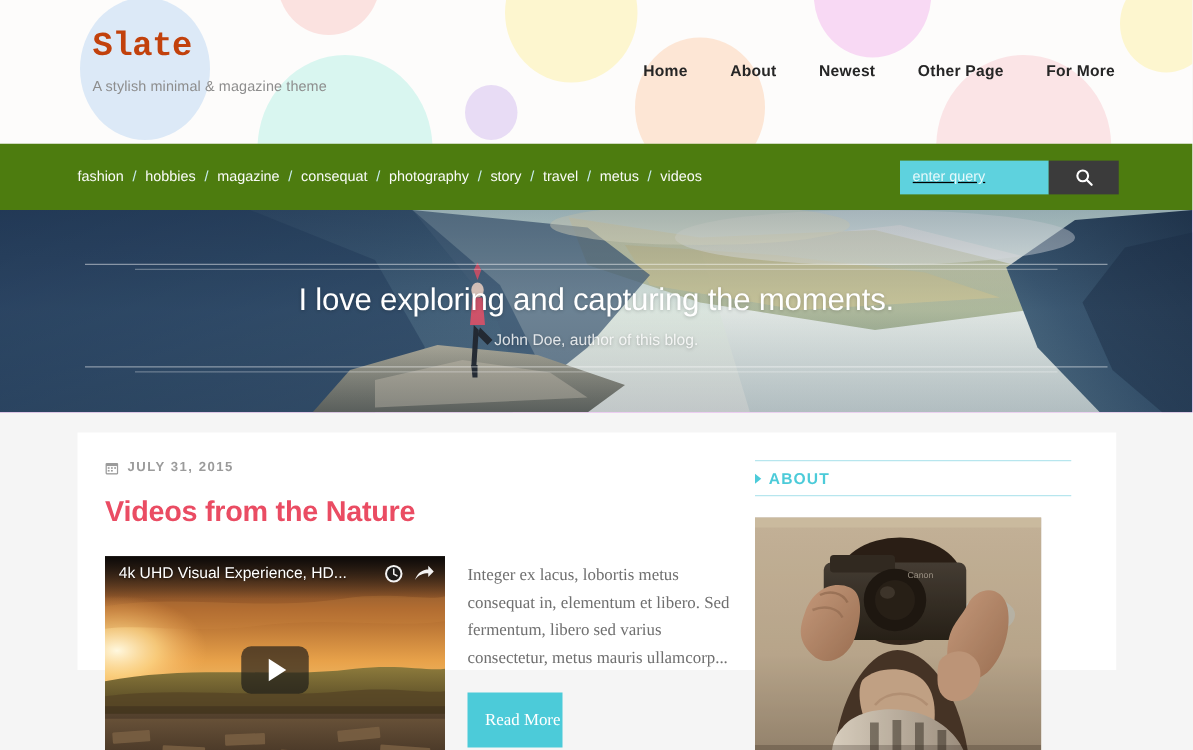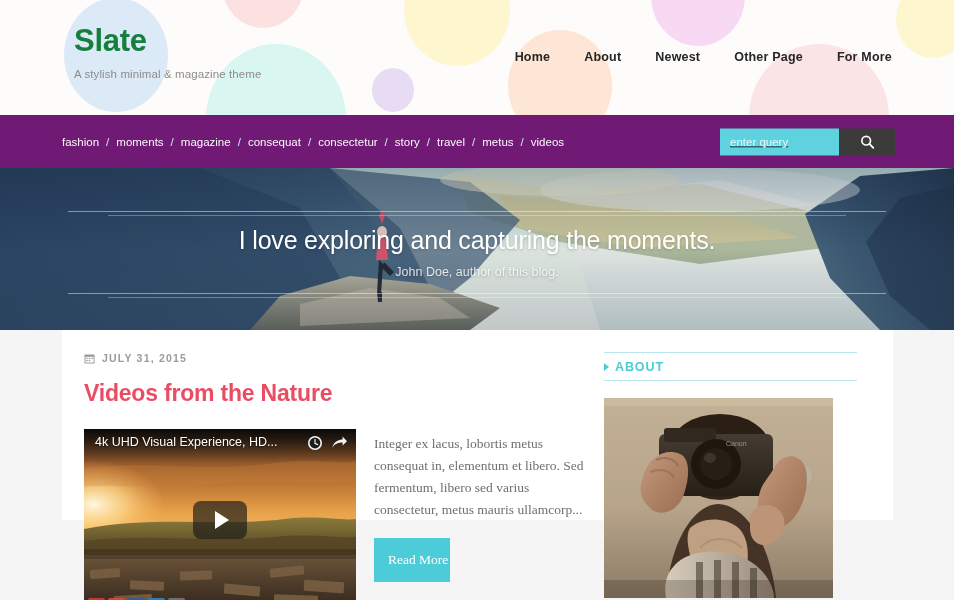--- a/index.html
+++ b/index.html
@@ -22,22 +22,22 @@
   .bubbles { position: absolute; inset: 0; pointer-events: none; }
   .bubble { position: absolute; border-radius: 50%; }
 
   .masthead-inner {
     position: relative;
     width: 954px; height: 115px;
     z-index: 2;
   }
   .brand { position: absolute; left: 74px; top: 24px; }
   .brand-title {
-    font-size: 31px; font-weight: bold; letter-spacing: -0.3px;
-    color: #15803d; line-height: 1.1;
+    font-size: 27px; font-weight: bold; letter-spacing: -0.3px;
+    color: #c2410c; line-height: 1.1; font-family: Liberation Mono, monospace;
   }
   .brand-tagline {
     margin-top: 10px;
     font-size: 11.5px; color: #8d8d8d; letter-spacing: 0.1px;
   }
   .mainnav {
     position: absolute; right: 62px; top: 50px;
     display: flex; gap: 0;
   }
   .mainnav a {
@@ -45,21 +45,21 @@
     font-size: 12.5px; font-weight: bold; color: #262626;
     text-decoration: none; letter-spacing: 0.2px;
     padding: 0 17px; white-space: nowrap;
   }
   .mainnav a:last-child { padding-right: 0; }
 
   
   .catbar {
     position: relative;
     height: 53px;
-    background: #701a75;
+    background: #4d7c0f;
     display: flex; align-items: center;
   }
   .cats {
     margin-left: 62px;
     display: flex; align-items: center;
     font-size: 11.5px;
   }
   .cats a {
     color: #ffffff; text-decoration: none;
     opacity: 0.97; white-space: nowrap;
@@ -119,21 +119,21 @@
     text-shadow: 0 1px 3px rgba(0,0,0,0.25);
   }
 
   
   .content-wrap {
     position: relative;
     width: 954px; height: 270px;
     background: #f5f5f5;
   }
   .panel {
-    position: absolute; left: 62px; top: 0;
+    position: absolute; left: 62px; top: 16px;
     width: 831px; height: 190px;
     background: #ffffff;
   }
   .panel-inner { display: flex; padding: 22px 22px 0 22px; }
   .col-main { width: 520px; padding-right: 16px; }
   .col-side { width: 253px; }
 
   .post-meta {
     display: flex; align-items: center; gap: 7px;
     color: #9b9b9b; font-size: 10.5px; letter-spacing: 1.2px;
@@ -253,27 +253,27 @@
         <a href="#">Other Page</a>
         <a href="#">For More</a>
       </nav>
     </div>
   </header>
 
   <div class="catbar">
     <nav class="cats">
       <a href="#">fashion</a>
       <span class="sep">/</span>
-      <a href="#">moments</a>
+      <a href="#">hobbies</a>
       <span class="sep">/</span>
       <a href="#">magazine</a>
       <span class="sep">/</span>
       <a href="#">consequat</a>
       <span class="sep">/</span>
-      <a href="#">consectetur</a>
+      <a href="#">photography</a>
       <span class="sep">/</span>
       <a href="#">story</a>
       <span class="sep">/</span>
       <a href="#">travel</a>
       <span class="sep">/</span>
       <a href="#">metus</a>
       <span class="sep">/</span>
       <a href="#">videos</a>
     </nav>
 

